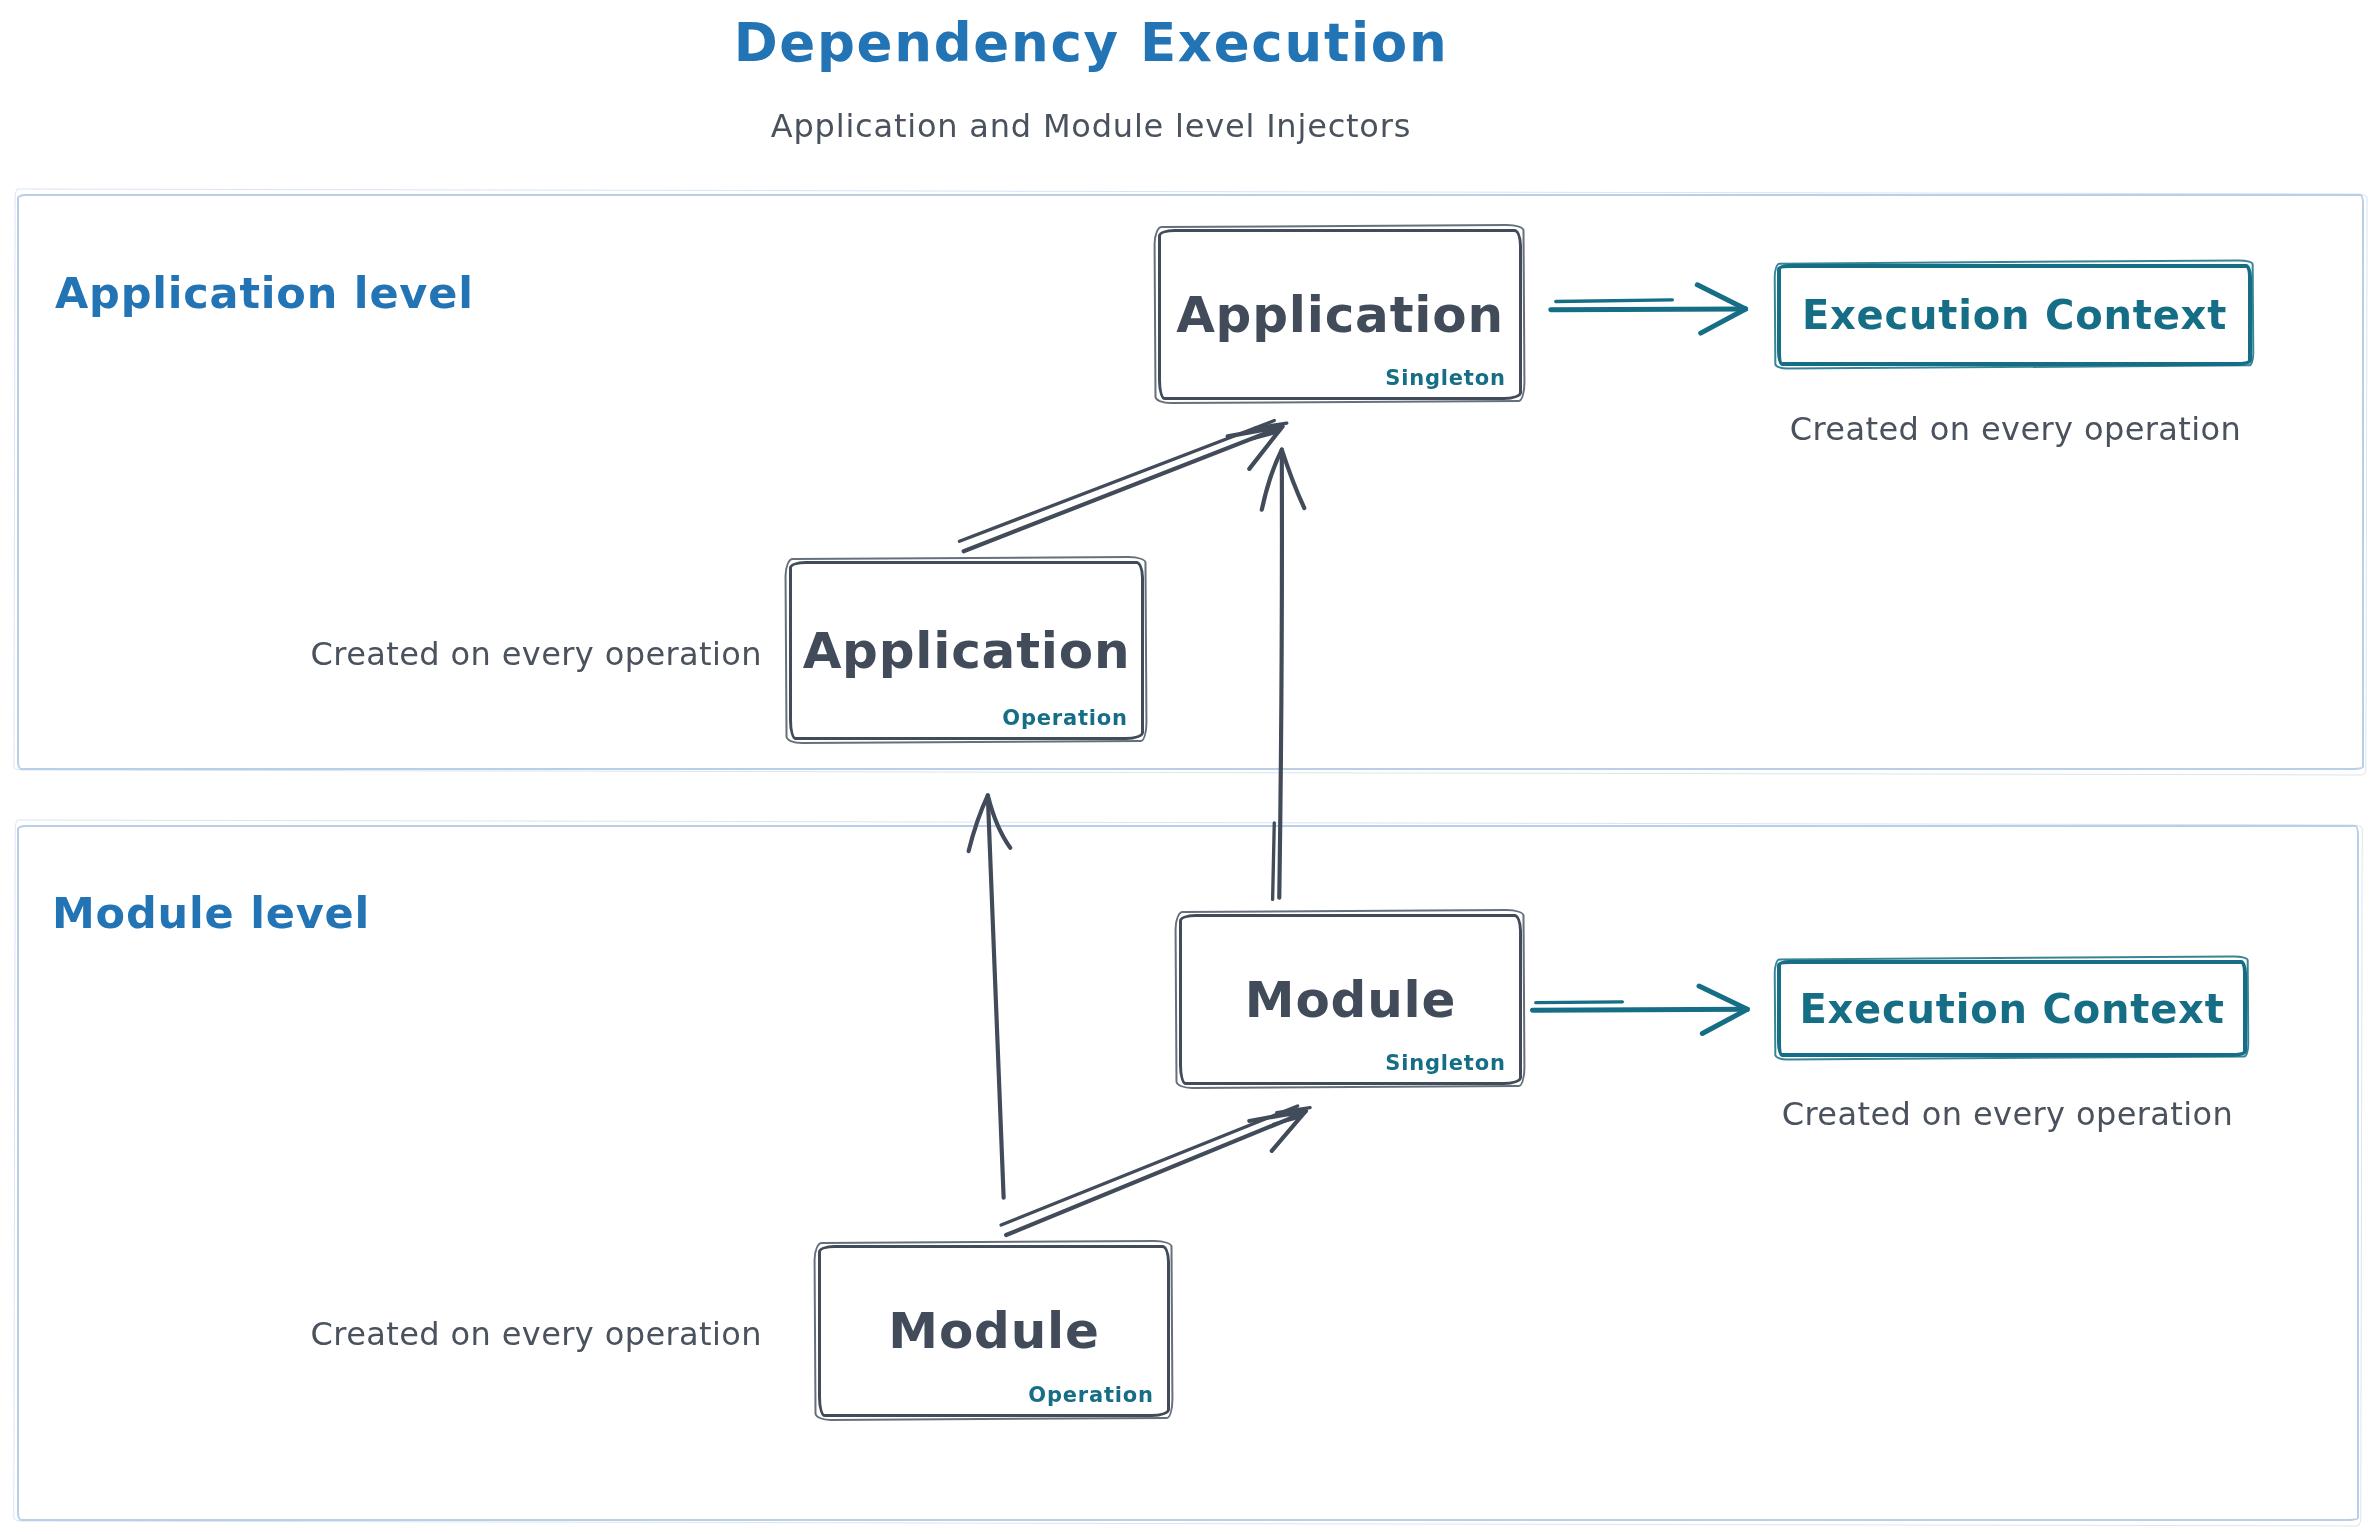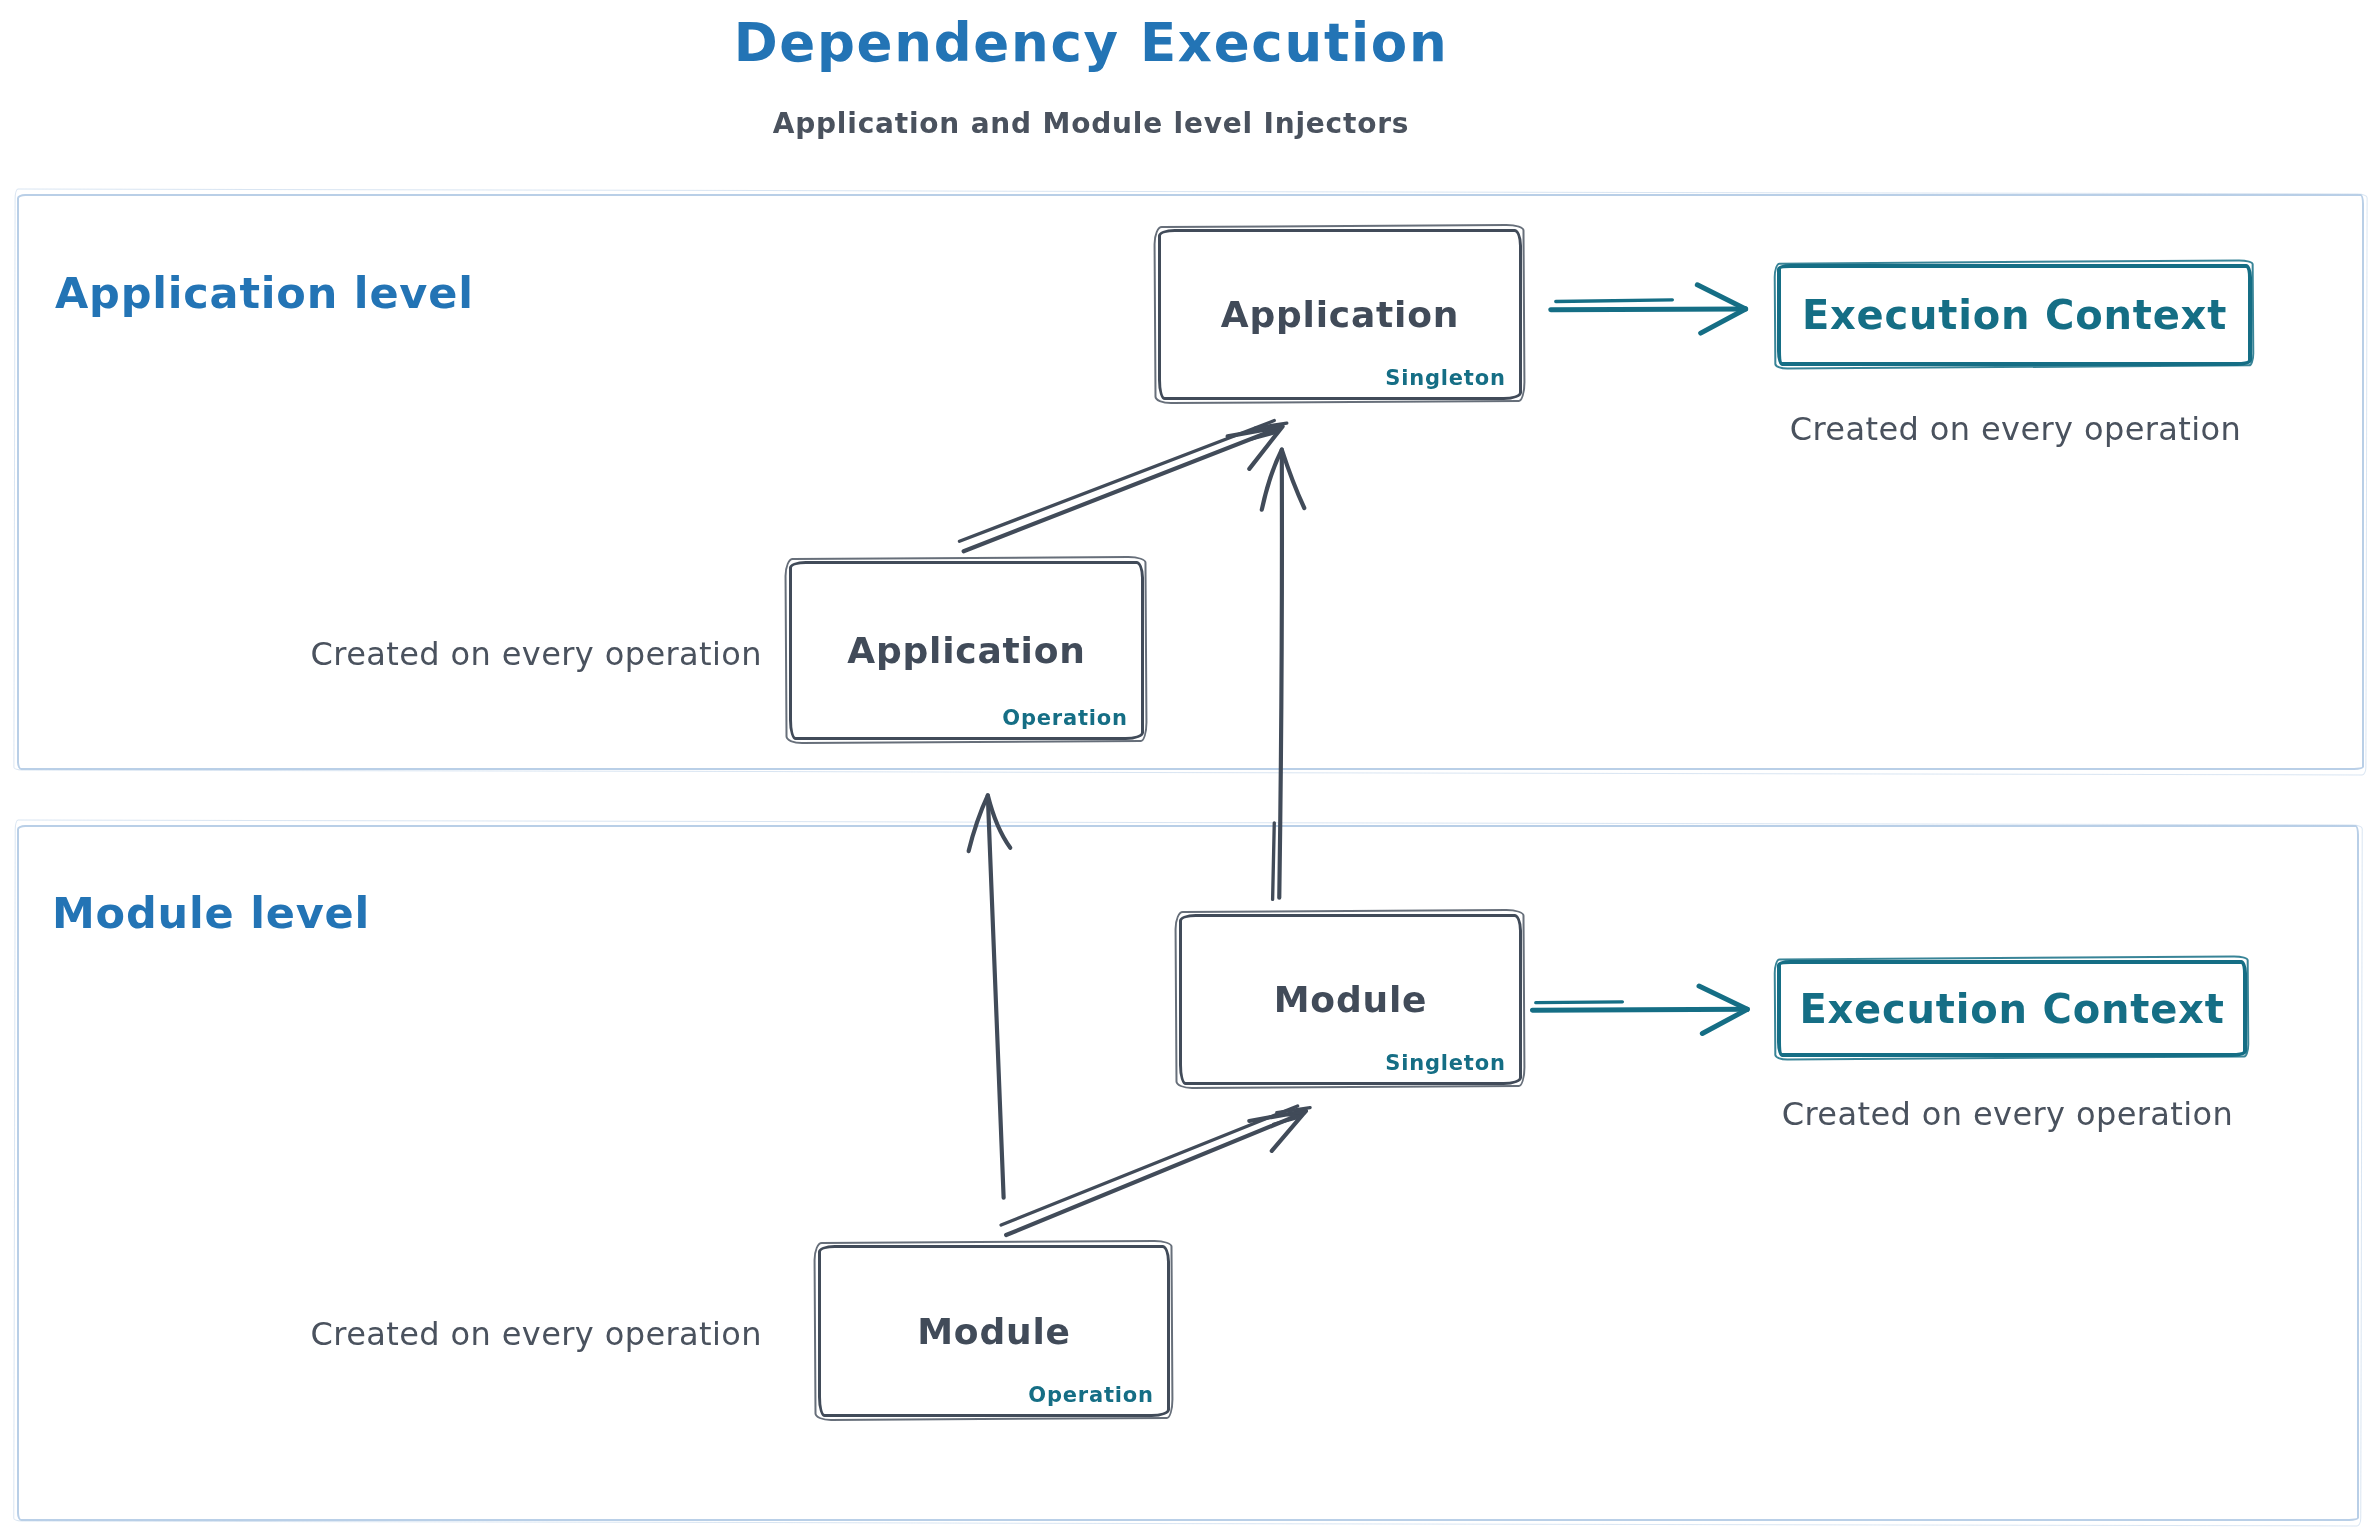--- a/index.html
+++ b/index.html
@@ -15,21 +15,21 @@
     position:relative;width:2377px;height:1534px;background:#fff;overflow:hidden;
     font-family:"DejaVu Sans", sans-serif;
   }
   
   .title{
     position:absolute;left:716px;top:11.7px;width:750px;height:83px;
     color:var(--blue);font-size:53px;font-weight:700;text-align:center;letter-spacing:1.7px;
   }
   .subtitle{
     position:absolute;left:716px;top:107px;width:750px;height:42px;
-    color:var(--caption);font-size:28px;font-weight:700;text-align:center;letter-spacing:0.8px;
+    color:var(--caption);font-size:32px;font-weight:400;text-align:center;letter-spacing:0.8px;
   }
   
   .container-box{
     position:absolute;border:2.1px solid var(--container);
     border-radius:8.3px 3.3px 10px 4.2px / 4.2px 10px 3.3px 8.3px;
   }
   .container-box::before{
     content:"";position:absolute;inset:-5px;pointer-events:none;opacity:.55;
     border:1.2px solid var(--container);
     border-radius:3.3px 10px 4.2px 8.3px / 10px 4.2px 8.3px 3.3px;
@@ -48,21 +48,21 @@
     border-radius:16.7px 7.5px 18.3px 6.7px / 6.7px 16.7px 7.5px 20px;
   }
   .node::before{
     content:"";position:absolute;inset:-6.7px;pointer-events:none;opacity:.8;
     border:2.5px solid var(--dark);
     border-radius:8.3px 18.3px 6.7px 16.7px / 18.3px 6.7px 20px 7.5px;
     transform:rotate(-.35deg);
   }
   .node-title{
     position:absolute;inset:0;display:flex;align-items:center;justify-content:center;
-    color:var(--dark);font-size:36px;font-weight:600;letter-spacing:0.8px;
+    color:var(--dark);font-size:50px;font-weight:600;letter-spacing:0.8px;
   }
   .node-badge{
     position:absolute;right:13.3px;bottom:6.7px;
     color:var(--teal);font-size:21px;font-weight:600;letter-spacing:0.8px;
   }
   .node-app-singleton{left:1158px;top:229px;width:364px;height:171px;}
   .node-app-operation{left:789px;top:561px;width:355px;height:179px;}
   .node-module-singleton{left:1179px;top:914px;width:343px;height:171px;}
   .node-module-operation{left:818px;top:1245px;width:352px;height:172px;}
   

